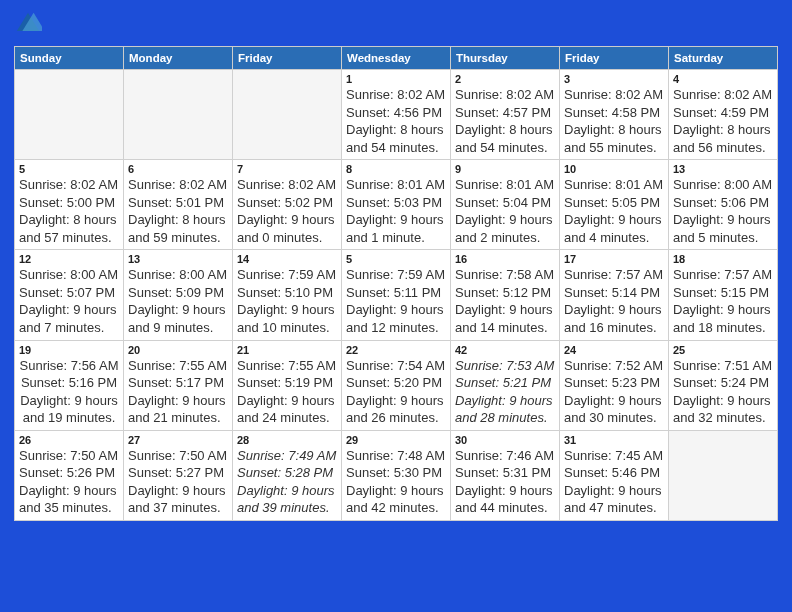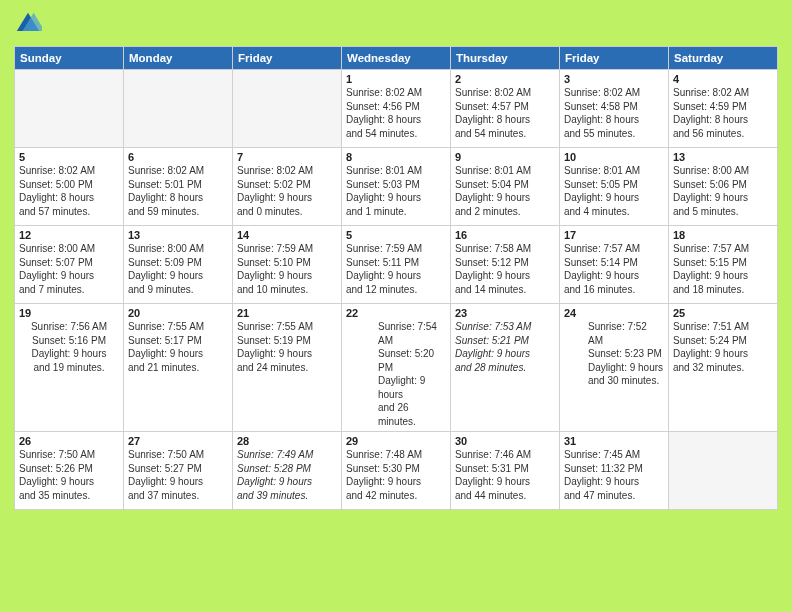--- a/index.html
+++ b/index.html
@@ -6,21 +6,21 @@
     body {
       font-family: Arial, sans-serif;
       background: #fff;
       width: 792px;
       height: 612px;
       overflow: hidden;
     }
     .page {
       width: 792px;
       height: 612px;
-      background: #bef264;
+      background: #1d4ed8;
       padding: 10px 14px 10px 14px;
     }
     .header {
       display: flex;
       justify-content: space-between;
       align-items: flex-start;
       margin-bottom: 8px;
     }
     .logo {
       display: flex;
@@ -85,21 +85,21 @@
       background: #f5f5f5;
     }
     .day-num {
       font-size: 11px;
       font-weight: bold;
       color: #222;
       display: block;
       margin-bottom: 1px;
     }
     .day-info {
-      font-size: 10px;
+      font-size: 13px;
       line-height: 1.35;
       color: #333;
     }
   </style>
 </head>
 <body>
 
 <div class="page">
   <div class="header">
     <div class="logo">
@@ -283,35 +283,35 @@
           </td>
           <td>
             <span class="day-num">21</span>
             <div class="day-info" style="white-space: pre-line;">Sunrise: 7:55 AM
 Sunset: 5:19 PM
 Daylight: 9 hours
 and 24 minutes.</div>
           </td>
           <td>
             <span class="day-num">22</span>
-            <div class="day-info" style="white-space: pre-line; margin-left: 32px;">Sunrise: 7:54 AM
+            <div class="day-info" style="white-space: pre-line;">Sunrise: 7:54 AM
 Sunset: 5:20 PM
 Daylight: 9 hours
 and 26 minutes.</div>
           </td>
           <td>
-            <span class="day-num">23</span>
+            <span class="day-num">42</span>
             <div class="day-info" style="white-space: pre-line; font-style: italic;">Sunrise: 7:53 AM
 Sunset: 5:21 PM
 Daylight: 9 hours
 and 28 minutes.</div>
           </td>
           <td>
             <span class="day-num">24</span>
-            <div class="day-info" style="white-space: pre-line; margin-left: 24px;">Sunrise: 7:52 AM
+            <div class="day-info" style="white-space: pre-line;">Sunrise: 7:52 AM
 Sunset: 5:23 PM
 Daylight: 9 hours
 and 30 minutes.</div>
           </td>
           <td>
             <span class="day-num">25</span>
             <div class="day-info" style="white-space: pre-line;">Sunrise: 7:51 AM
 Sunset: 5:24 PM
 Daylight: 9 hours
 and 32 minutes.</div>
@@ -349,21 +349,21 @@
           <td>
             <span class="day-num">30</span>
             <div class="day-info" style="white-space: pre-line;">Sunrise: 7:46 AM
 Sunset: 5:31 PM
 Daylight: 9 hours
 and 44 minutes.</div>
           </td>
           <td>
             <span class="day-num">31</span>
             <div class="day-info" style="white-space: pre-line;">Sunrise: 7:45 AM
-Sunset: 11:32 PM
+Sunset: 5:46 PM
 Daylight: 9 hours
 and 47 minutes.</div>
           </td>
           <td class="empty"></td>
         </tr>
       </tbody>
   </table>
 </div>
 
 </body></html>

